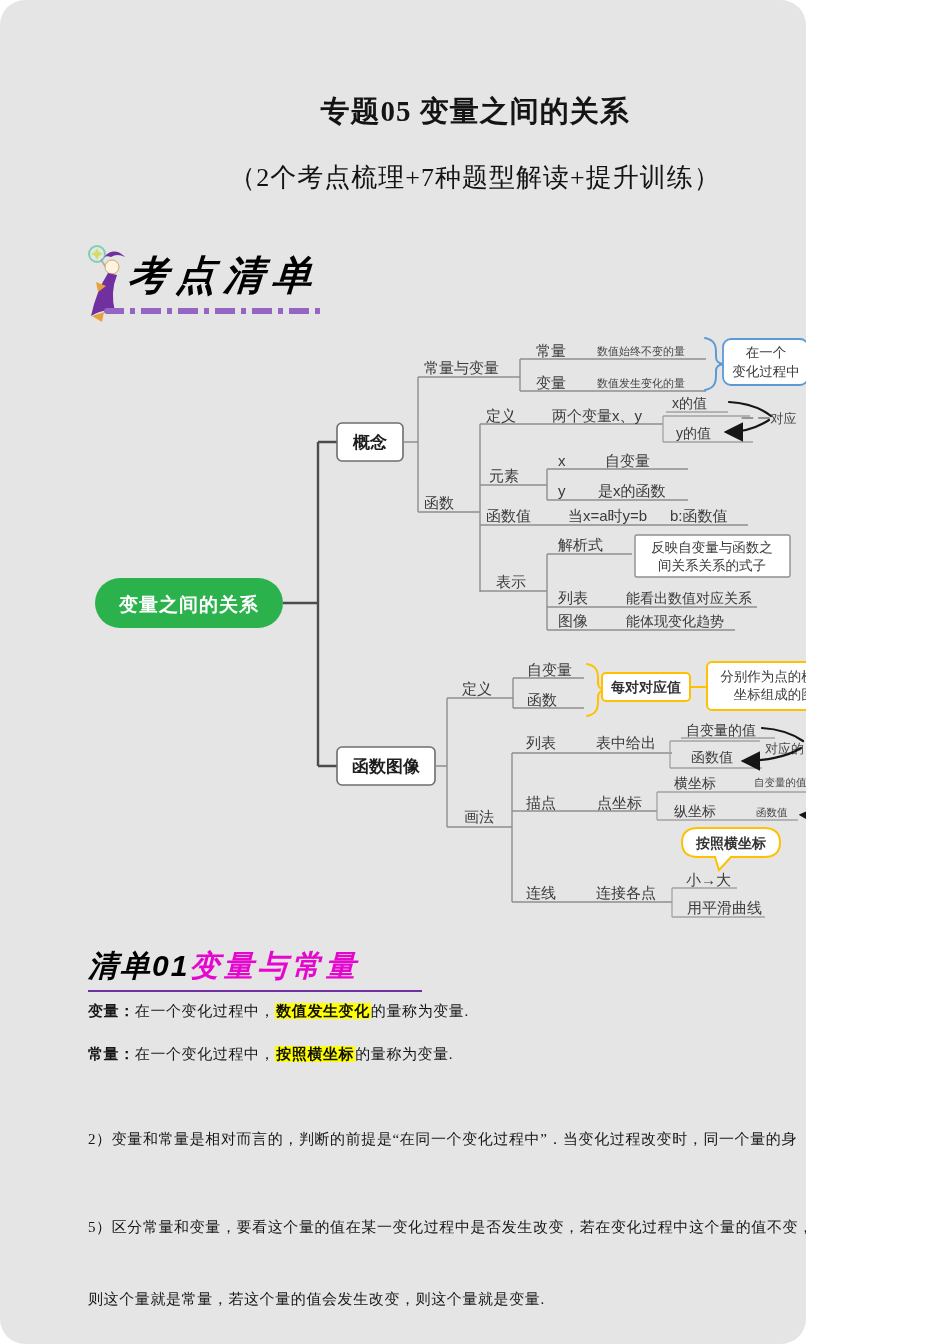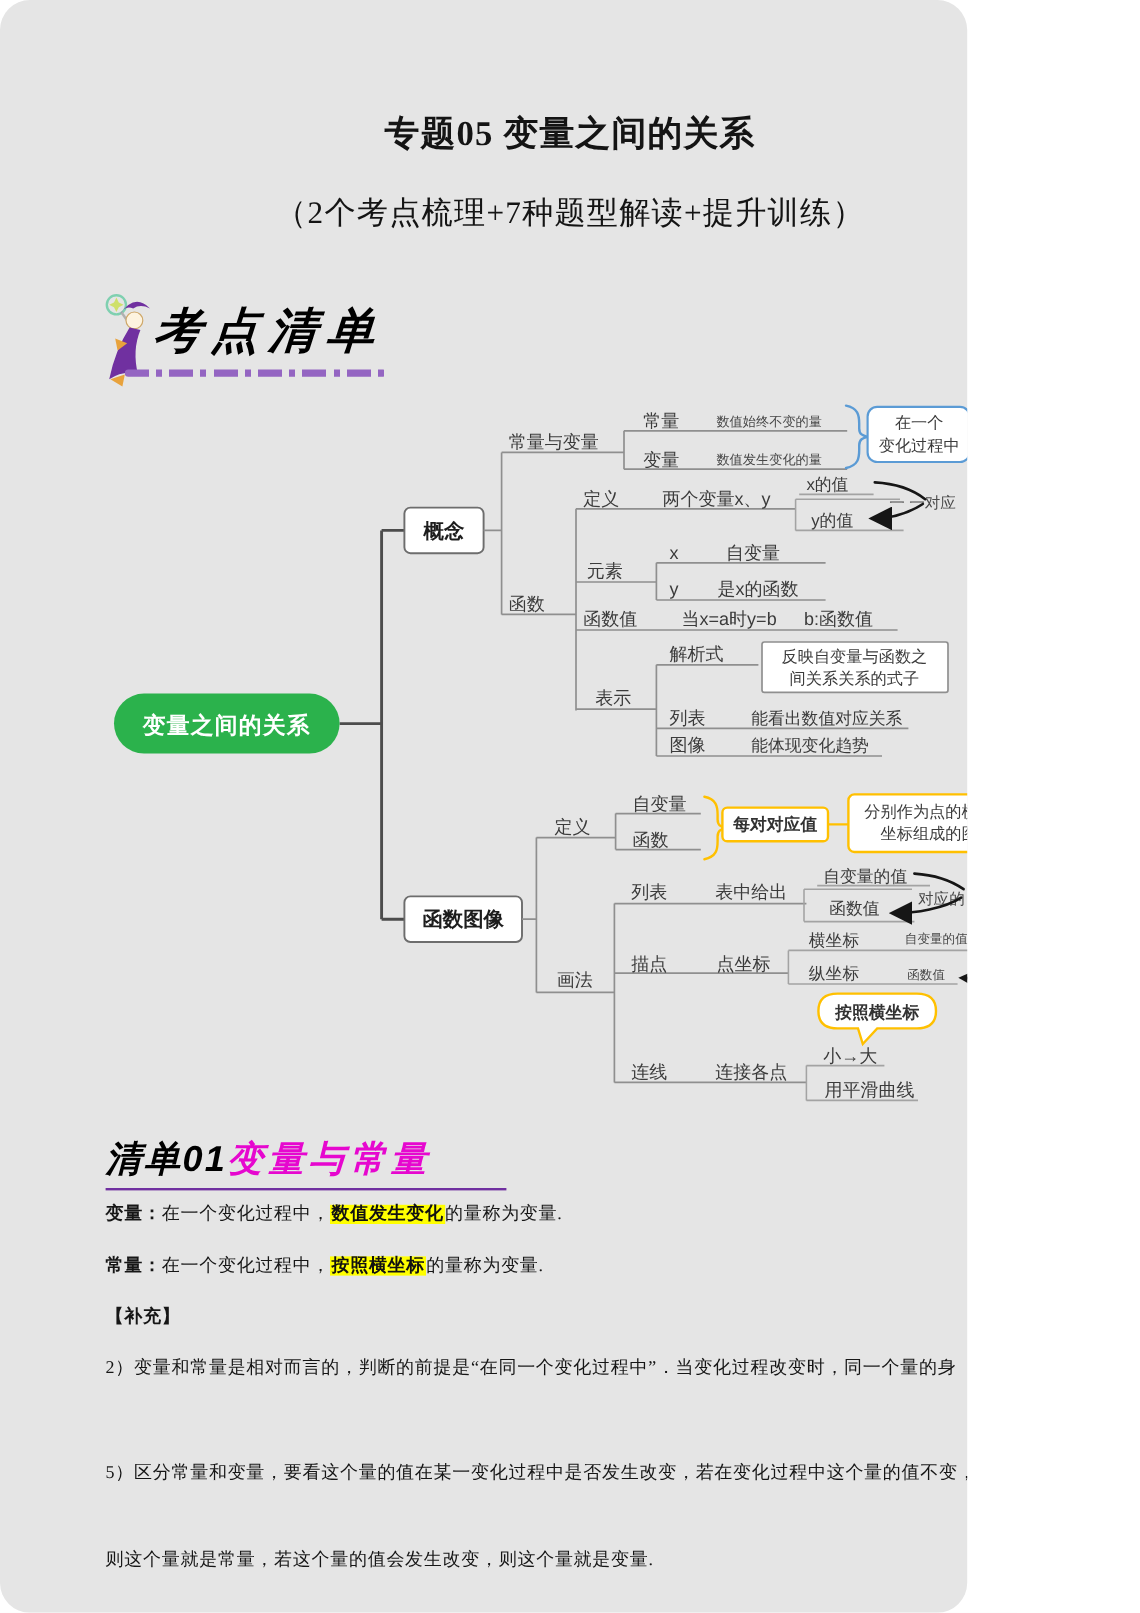--- a/index.html
+++ b/index.html
@@ -188,19 +188,18 @@
   <div class="h-underline"></div>
 
   <div class="para" style="top:1002px">
     <b>变量：</b><span>在一个变化过程中，</span><mark>数值发生变化</mark><span>的量称为变量.</span>
   </div>
 
   <div class="para" style="top:1045px">
     <b>常量：</b><span>在一个变化过程中，</span><mark>按照横坐标</mark><span>的量称为变量.</span>
   </div>
 
-  <div class="para" style="top:1088px;font-weight:bold">【补充】</div>
 
   <div class="para" style="top:1130px">2）变量和常量是相对而言的，判断的前提是“在同一个变化过程中”．当变化过程改变时，同一个量的身</div>
   <div class="para" style="top:1218px">5）区分常量和变量，要看这个量的值在某一变化过程中是否发生改变，若在变化过程中这个量的值不变，</div>
   <div class="para" style="top:1290px">则这个量就是常量，若这个量的值会发生改变，则这个量就是变量.</div>
 
 </div>
 
 </body></html>

